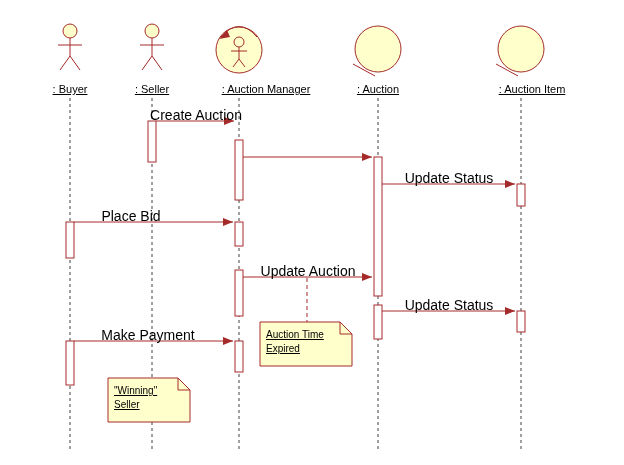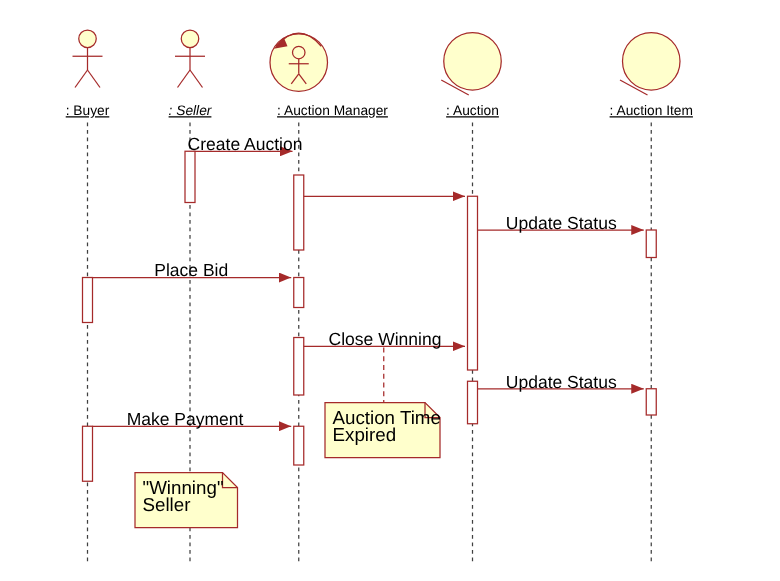--- a/index.html
+++ b/index.html
@@ -25,21 +25,21 @@
   .notebody { fill:var(--note-fill); stroke:var(--accent); stroke-width:1; }
   .arrowhead{ fill:var(--accent); stroke:none; }
   .obj-label {
     position:absolute; transform:translateX(-50%);
     font-size:11px; color:#000; text-decoration:underline; white-space:nowrap;
   }
   .msg-label {
     position:absolute; transform:translateX(-50%);
     font-size:14px; color:#000; white-space:nowrap;
   }
-  .note-text { position:absolute; font-size:15px; color:#000; line-height:14px; }
+  .note-text { position:absolute; font-size:10px; color:#000; line-height:14px;text-decoration:underline; }
 </style>
 </head>
 <body>
 
 <div class="canvas">
 
   <svg width="624" height="465" viewBox="0 0 624 465">
     <defs>
       <marker id="mArrow" markerWidth="10" markerHeight="8" refX="10" refY="4" orient="auto">
         <path d="M0,0 L10,4 L0,8 Z" class="arrowhead"></path>
@@ -116,29 +116,29 @@
       <polyline class="stroke" points="340,322 340,334 352,334"></polyline>
     </g>
 
     <g>
       <polygon class="notebody" points="108,378 178,378 190,390 190,422 108,422"></polygon>
       <polyline class="stroke" points="178,378 178,390 190,390"></polyline>
     </g>
   </svg>
 
   <div class="obj-label" style="left:70px;  top:83px;">: Buyer</div>
-  <div class="obj-label" style="left:152px; top:83px;font-style:italic;">: Seller</div>
+  <div class="obj-label" style="left:152px; top:83px;">: Seller</div>
   <div class="obj-label" style="left:239px; top:83px;margin-left:27px;">: Auction Manager</div>
   <div class="obj-label" style="left:378px; top:83px;text-decoration:underline;">: Auction</div>
-  <div class="obj-label" style="left:521px; top:83px;">: Auction Item</div>
+  <div class="obj-label" style="left:532px; top:83px;">: Auction Item</div>
 
   <div class="msg-label" style="left:196px; top:107px;">Create Auction</div>
   <div class="msg-label" style="left:449px; top:170px;">Update Status</div>
-  <div class="msg-label" style="left:153px; top:208px;">Place Bid</div>
-  <div class="msg-label" style="left:308px; top:263px;">Close Winning</div>
+  <div class="msg-label" style="left:131px; top:208px;">Place Bid</div>
+  <div class="msg-label" style="left:308px; top:263px;">Update Auction</div>
   <div class="msg-label" style="left:449px; top:297px;">Update Status</div>
   <div class="msg-label" style="left:148px; top:327px;text-align:right;">Make Payment</div>
 
   <div class="note-text" style="left:266px; top:328px;">
     <div>Auction Time</div>
     <div>Expired</div>
   </div>
   <div class="note-text" style="left:114px; top:384px;">
     <div>"Winning"</div>
     <div>Seller</div>

